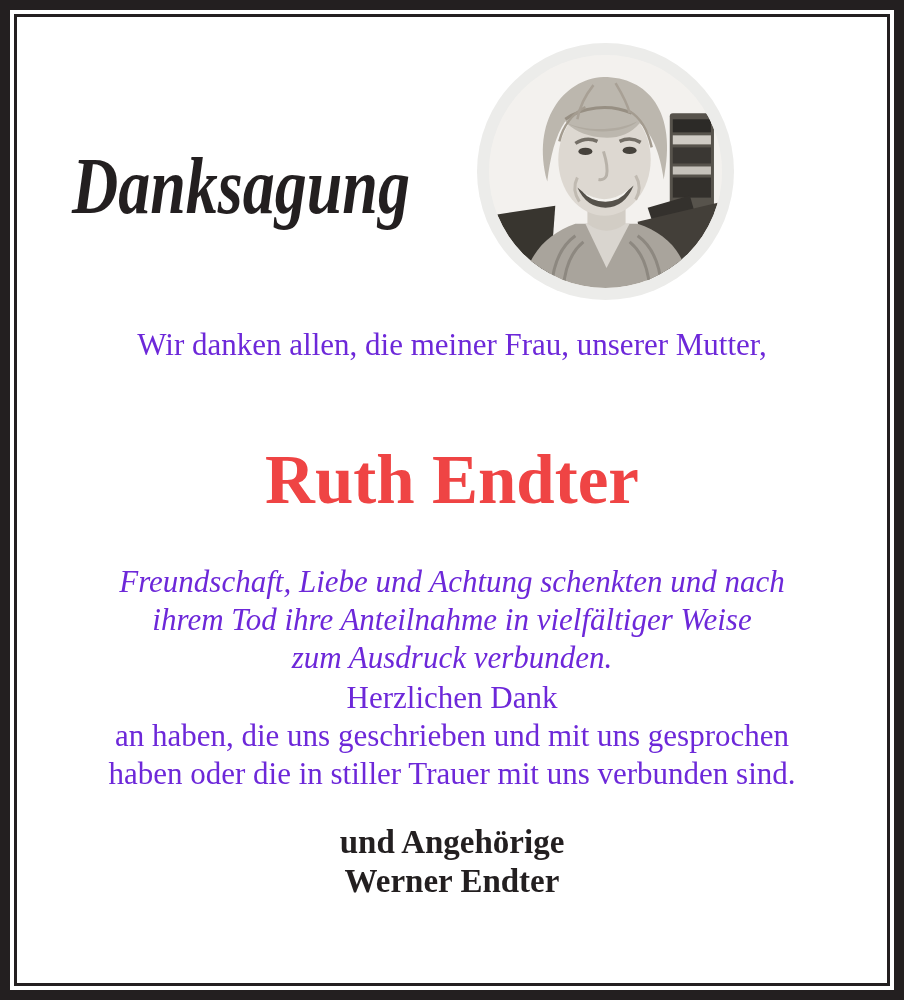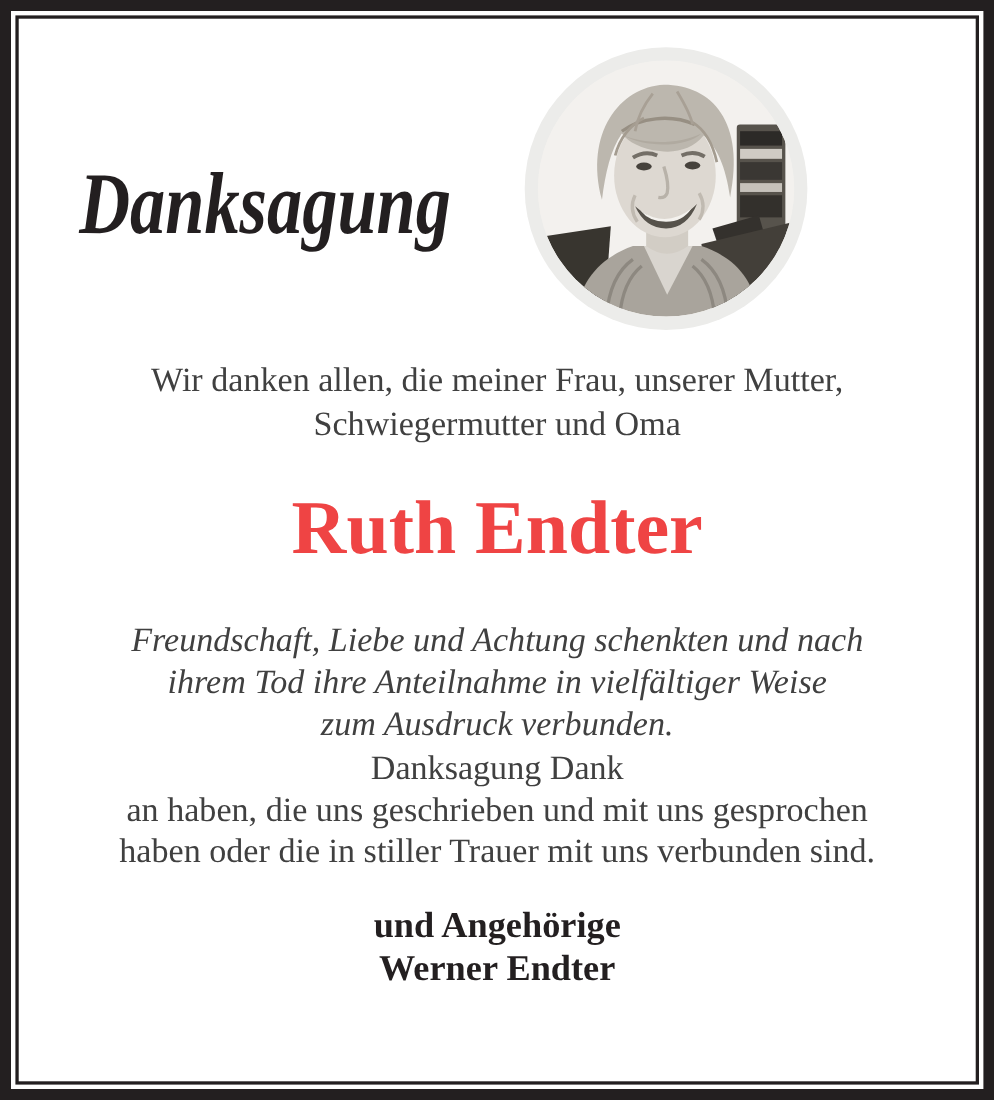--- a/index.html
+++ b/index.html
@@ -61,21 +61,21 @@
     border-radius: 50%;
     overflow: hidden;
     background: #f3f1ee;
   }
   .photo-circle svg { display: block; width: 100%; height: 100%; }
   .textblock {
     position: absolute;
     left: 17px;
     right: 17px;
     text-align: center;
-    color: #404040;
+    color: #6d28d9;
   }
   .intro      { top: 325px; font-size: 31px; line-height: 40px; }
   .name       { top: 445px; font-size: 69px; line-height: 70px; font-weight: bold; color: #ef4444; }
   .tribute    { top: 563px; font-size: 31px; line-height: 38px; font-style: italic; }
   .thanks     { top: 679px; font-size: 31px; line-height: 38px; }
   .signature  { top: 823px; font-size: 33px; line-height: 39px; font-weight: bold; color: #231f20; }
   .dateline   { top: 919px; font-size: 33px; line-height: 38px; }
   .dateline .place { font-weight: bold; }
 </style>
 </head>
@@ -144,33 +144,32 @@
           <path d="M126,28 C132,38 138,48 140,58" stroke="#a8a095" stroke-width="2.5" fill="none"></path>
 
           <path d="M78,68 C96,76 128,76 148,66 C136,78 98,80 78,68 Z" fill="#b0aaa0"></path>
         </g>
       </svg>
     </div>
   </div>
 
   <div class="textblock intro">
     <div>Wir danken allen, die meiner Frau, unserer Mutter,</div>
-    <div>Schwiegermutter und Oma</div>
   </div>
 
   <div class="textblock name">Ruth Endter</div>
 
   <div class="textblock tribute">
     <div>Freundschaft, Liebe und Achtung schenkten und nach</div>
     <div>ihrem Tod ihre Anteilnahme in vielfältiger Weise</div>
     <div>zum Ausdruck verbunden.</div>
   </div>
 
   <div class="textblock thanks">
-    <div>Danksagung Dank</div>
+    <div>Herzlichen Dank</div>
     <div>an haben, die uns geschrieben und mit uns gesprochen</div>
     <div>haben oder die in stiller Trauer mit uns verbunden sind.</div>
   </div>
 
   <div class="textblock signature">
     <div>und Angehörige</div>
     <div>Werner Endter</div>
   </div>
 
 

